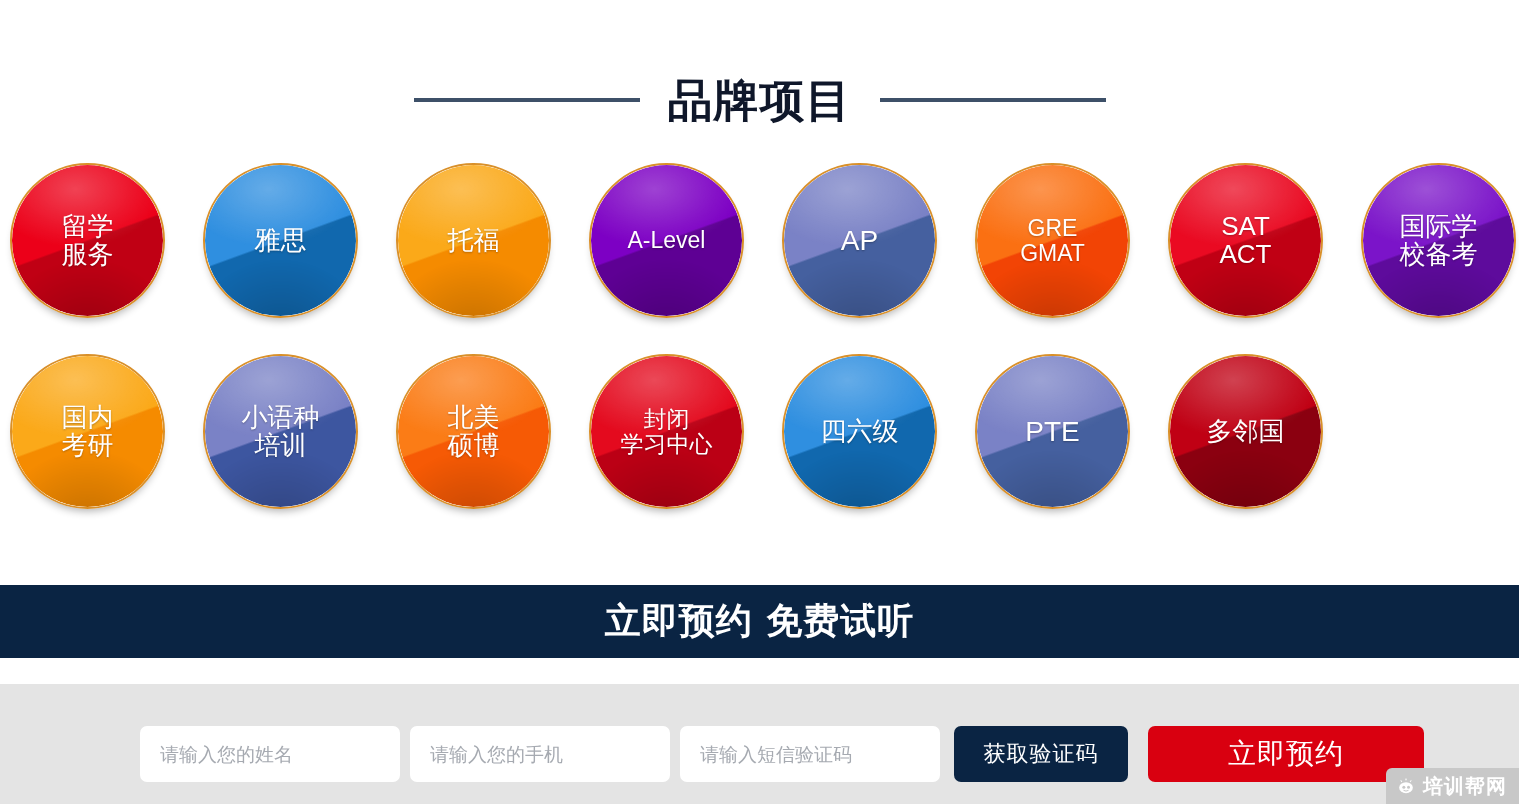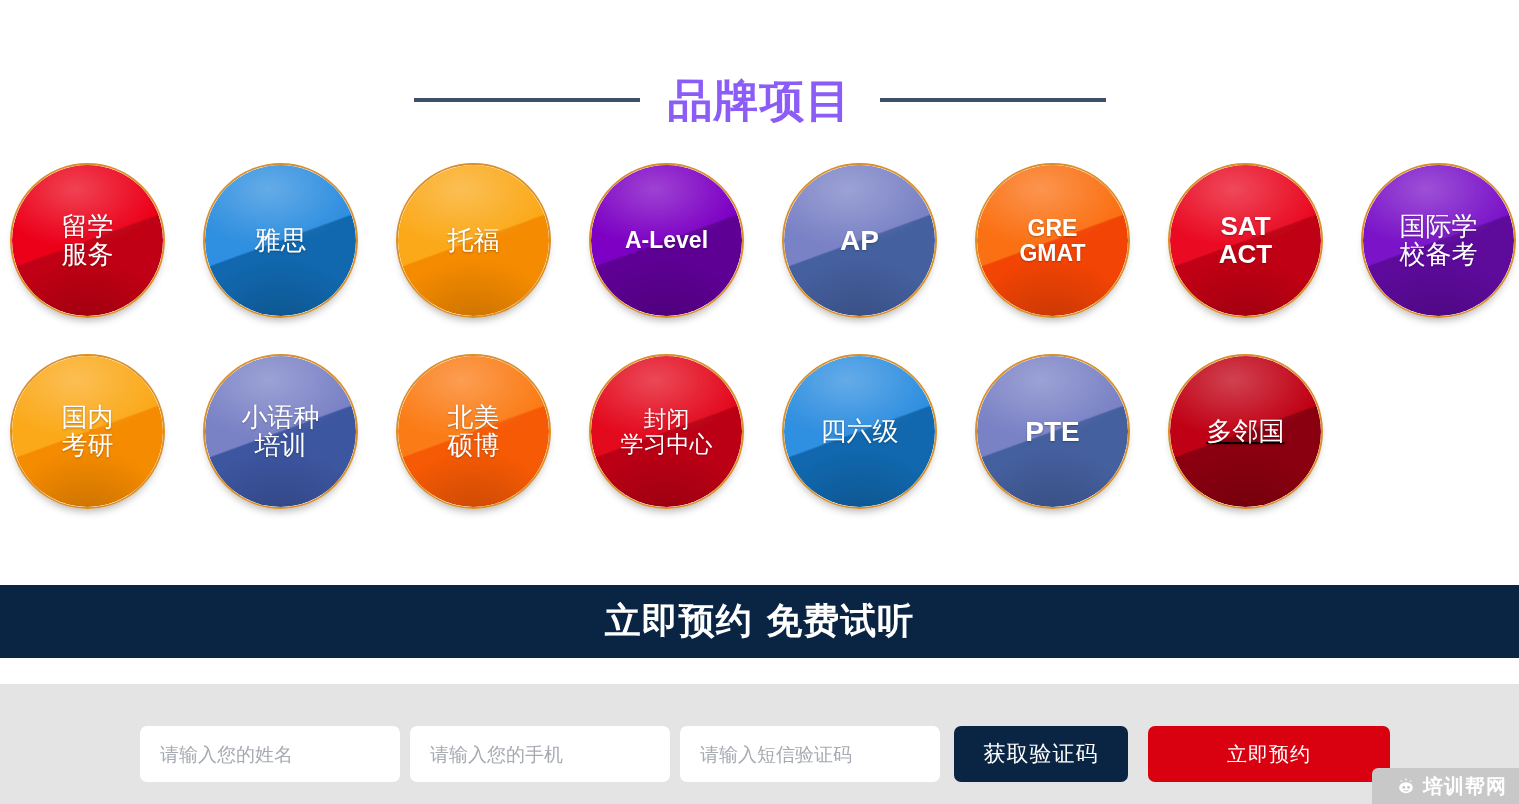--- a/index.html
+++ b/index.html
@@ -56,21 +56,21 @@
     pointer-events:none;
   }
   .bubble-label {
     position:relative; z-index:2;
     color:#fff; text-align:center; line-height:1.06;
     font-size:26px; font-weight:400;
     text-shadow:0 1px 2px rgba(0,0,0,0.28);
     padding:0 6px; word-break:keep-all;
     font-family:"DejaVu Sans","Liberation Sans",sans-serif;
   }
-  .bubble-label.latin { font-family:"Liberation Sans","DejaVu Sans",sans-serif; font-size:28px;font-weight:bold; }
+  .bubble-label.latin { font-family:"Liberation Sans","DejaVu Sans",sans-serif; font-size:28px; }
   .bubble-label.two-line { font-size:26px; }
   .bubble-label.small { font-size:23px; }
 
   
   .banner {
     position:absolute; left:0; top:585px; width:1519px; height:73px;
     background:#0a2443;
     display:flex; align-items:center; justify-content:center;
   }
   .banner-text {
@@ -94,43 +94,43 @@
     outline:none;
   }
   .field::placeholder { color:#a6aab1; opacity:1; }
   .btn {
     height:56px; border:none; border-radius:7px; cursor:pointer;
     font-size:22px; color:#ffffff; letter-spacing:1px;
     font-family:"DejaVu Sans","Liberation Sans",sans-serif;
     display:flex; align-items:center; justify-content:center;
   }
   .btn-code { width:174px; background:#0a2443; margin-left:4px; }
-  .btn-submit { width:242px; background:#d90010; margin-left:10px; font-size:20px; }
+  .btn-submit { width:276px; background:#d90010; margin-left:10px; font-size:28px; }
 
   
   .watermark {
     position:absolute; right:0; bottom:0;
-    height:36px; padding:0 12px 0 24px;
+    height:36px; padding:0 12px 0 10px;
     background:#c8c8c8; border-top-left-radius:6px;
     display:flex; align-items:center; gap:7px;
   }
   .watermark-icon { width:20px; height:20px; display:block; }
   .watermark-text {
     color:#ffffff; font-size:20px; font-weight:bold; letter-spacing:1px;
     font-family:"DejaVu Sans","Liberation Sans",sans-serif;
   }
 </style>
 </head>
 <body>
 
 <div id="page">
 
   <div class="heading-row">
     <div class="rule" style="background: rgb(61, 80, 104);"></div>
-    <div class="heading-title" style="color: #8b5cf6; text-align: center;">品牌项目</div>
+    <div class="heading-title" style="color: #0f172a; text-align: center;">品牌项目</div>
     <div class="rule" style="background: rgb(61, 80, 104);"></div>
   </div>
 
   <div class="grid">
     <div class="grid-row row1">
         <div class="bubble" style="--lite: #ec0019; --dark: #c00014; border-color: rgb(217, 144, 42);">
           <div class="bubble-label two-line">
             <div>留学</div>
             <div>服务</div>
           </div>
@@ -202,21 +202,21 @@
         <div class="bubble" style="--lite: #2f8fe0; --dark: #1168ae; border-color: rgb(217, 144, 42);">
           <div class="bubble-label">
             <div>四六级</div>
           </div>
         </div>
         <div class="bubble" style="--lite: #7a82c6; --dark: #45609f; border-color: rgb(217, 144, 42);">
           <div class="bubble-label latin">
             <div>PTE</div>
           </div>
         </div>
-        <div class="bubble" style="--lite: #c00014; --dark: #8b0010; border-color: rgb(217, 144, 42); text-decoration: underline;">
+        <div class="bubble" style="--lite: #c00014; --dark: #8b0010; border-color: rgb(217, 144, 42);">
           <div class="bubble-label">
             <div>多邻国</div>
           </div>
         </div>
       </div>
   </div>
 
   <div class="banner" style="background: rgb(10, 36, 67);">
     <div class="banner-text">立即预约 免费试听</div>
   </div>

